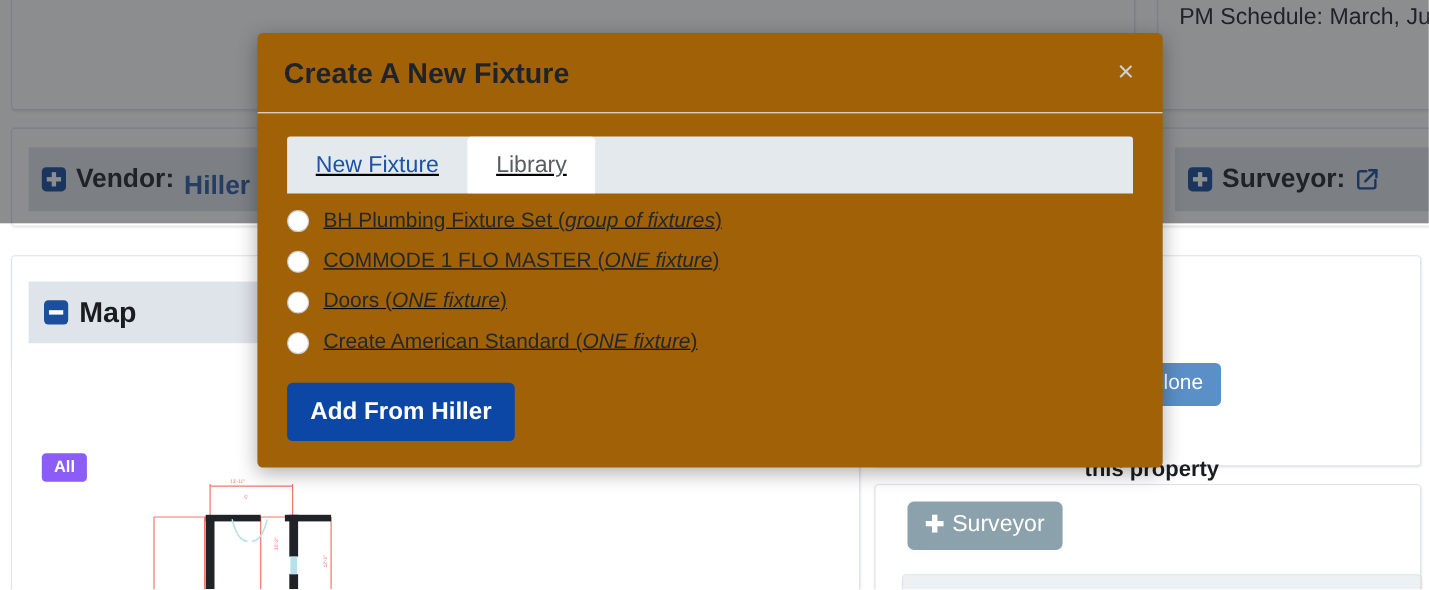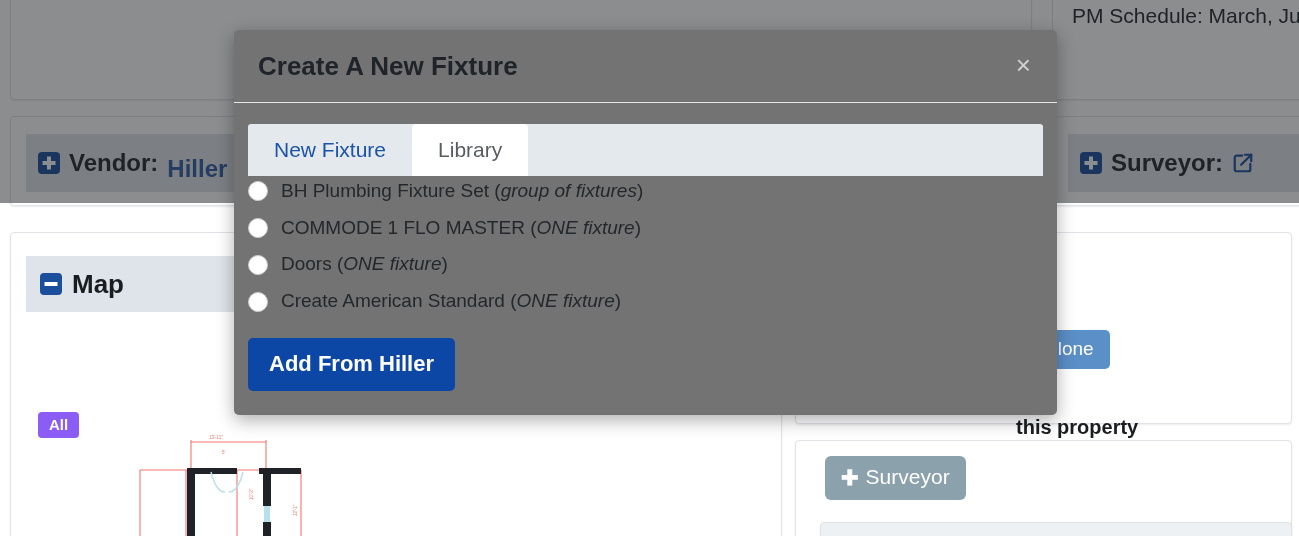--- a/index.html
+++ b/index.html
@@ -179,21 +179,21 @@
     color: #ffffff;
     border: none;
     border-radius: 5px;
     font-size: 19px;
     font-family: "Liberation Sans", sans-serif;
     padding: 8px 16px 9px;
     cursor: pointer;
   }
   #this-property {
     position: absolute;
-    left: 1016px; top: 416px;
+    left: 986px; top: 416px;
     font-size: 20px;
     font-weight: bold;
     color: #1a1d20;
     white-space: nowrap;
   }
   #card-right-lower {
     left: 795px; top: 440px;
     width: 495px; height: 130px;
   }
   #fixture-button {
@@ -229,21 +229,21 @@
     width: 1299px;
     height: 203px;
     background: rgba(26,28,31,.5);
   }
 
   
   #modal {
     position: absolute;
     left: 234px; top: 30px;
     width: 823px;
-    background: #737373;
+    background: #a16207;
     border-radius: 5px;
     box-shadow: 0 5px 18px rgba(0,0,0,.32);
     overflow: hidden;
   }
   #modal-header {
     position: relative;
     padding: 22px 24px 20px;
     border-bottom: 1px solid #e6e6e6;
   }
   #modal-title {
@@ -259,21 +259,22 @@
     background: none;
     border: none;
     color: #cfd0d1;
     font-size: 26px;
     line-height: 1;
     font-family: "Liberation Sans", sans-serif;
     cursor: pointer;
     padding: 4px 8px;
   }
   #modal-body {
-    padding: 21px 14px 24px;
+    padding: 21px 27px 24px;
+    text-decoration: underline;
   }
 
   
   #tabs {
     display: flex;
     background: #e4e9ee;
     border-radius: 3px 3px 0 0;
     overflow: hidden;
     height: 52px;
   }
@@ -293,21 +294,21 @@
   .tab.link { color: #1b53a8; }
   .tab.active {
     background: #ffffff;
     color: #585d63;
     border-radius: 4px 4px 0 0;
   }
   #tabs-filler { flex: 1; }
 
   
   #fixture-list {
-    margin-top: 4px;
+    margin-top: 14px;
     display: flex;
     flex-direction: column;
     gap: 14px;
   }
   .fixture-row {
     display: flex;
     align-items: center;
     gap: 13px;
     cursor: pointer;
   }

